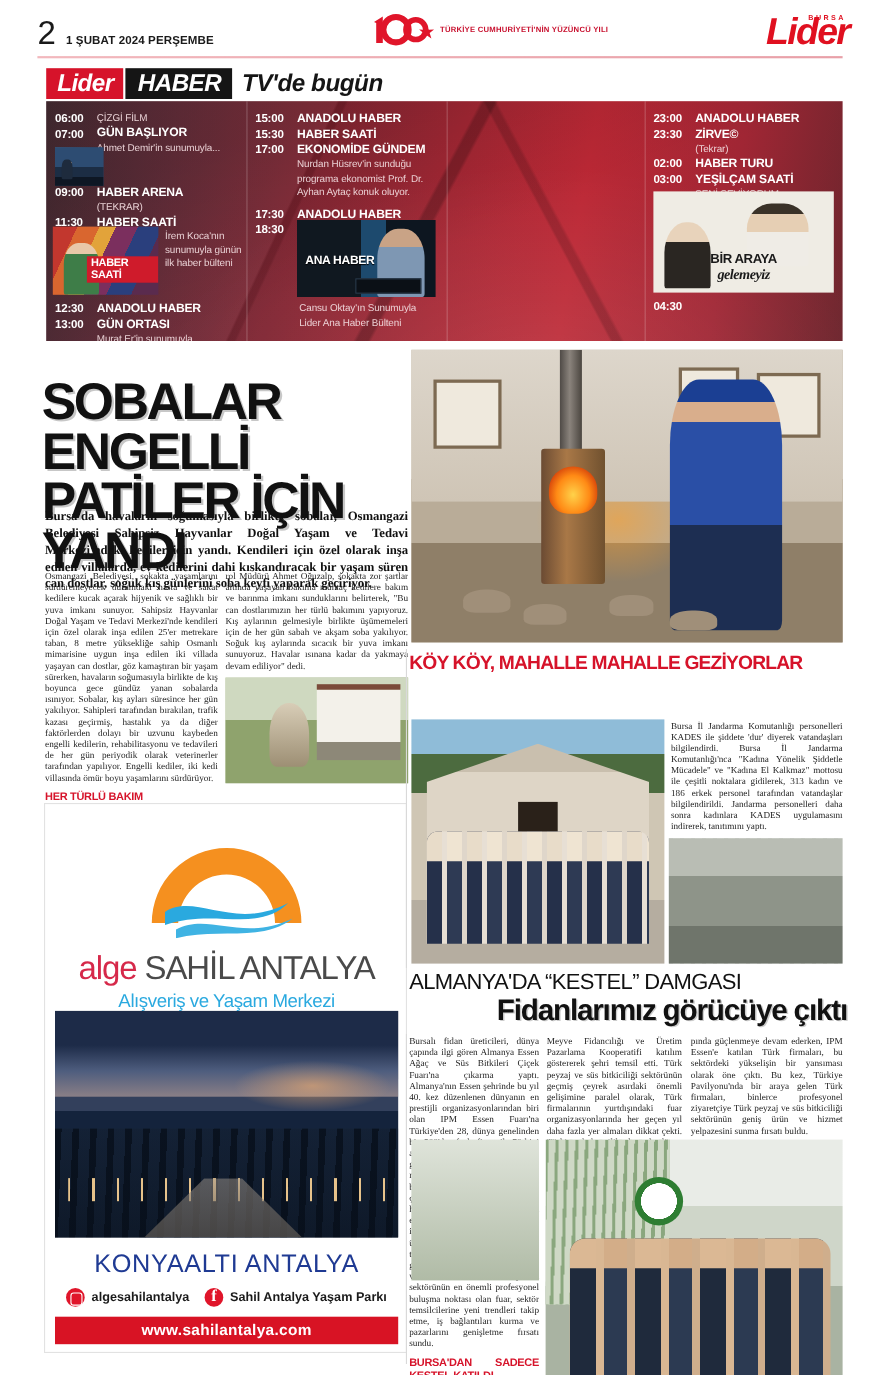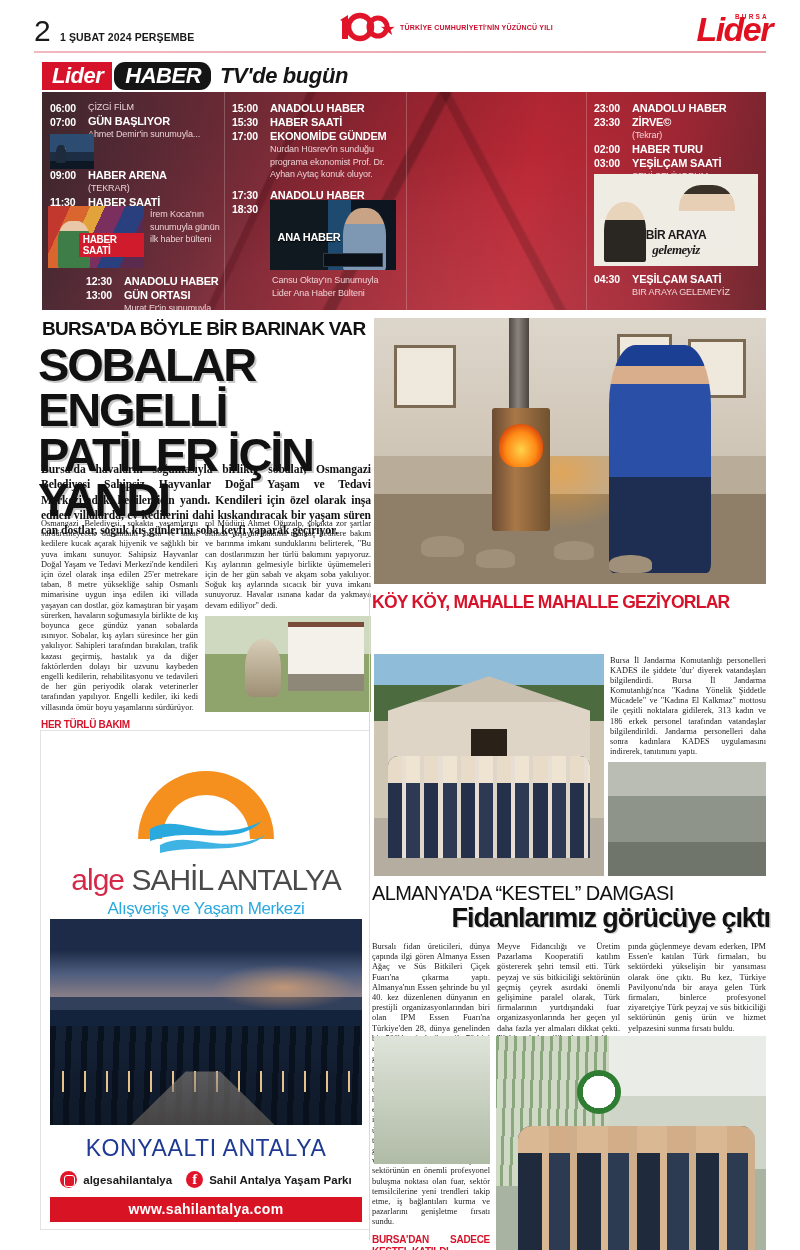--- a/index.html
+++ b/index.html
@@ -51,21 +51,21 @@
   
   .tv-head { position: absolute; left: 42px; top: 62px; display: flex; align-items: center; gap: 0; }
   .tv-lider {
     background: #d6132a; color: #fff; font-family: "Liberation Sans", sans-serif;
     font-weight: 700; font-style: italic; font-size: 22px; padding: 2px 9px 3px 10px;
     letter-spacing: -.5px; line-height: 1.05;
   }
   .tv-haber {
     background: #151515; color: #fff; font-family: "Liberation Sans", sans-serif;
     font-weight: 700; font-style: italic; font-size: 22px; padding: 2px 10px 3px 11px;
-    letter-spacing: -.5px; line-height: 1.05; margin-left: 2px; border-radius: 11px;
+    letter-spacing: -.5px; line-height: 1.05; margin-left: 2px;
   }
   .tv-bugun {
     color: #151515; font-family: "Liberation Sans", sans-serif; font-weight: 700;
     font-style: italic; font-size: 22px; margin-left: 9px; letter-spacing: -.4px;
   }
 
   .tv-grid {
     position: absolute; left: 42px; top: 92px; width: 724px; height: 218px;
     background:
       linear-gradient(115deg, rgba(255,255,255,.05) 0 32%, rgba(0,0,0,.10) 32.3% 33%, rgba(255,255,255,.02) 33.3% 100%),
@@ -485,21 +485,21 @@
         <div class="tv-body">
           <div class="tv-title">HABER SAATİ</div>
         </div>
       </div>
       <div class="thumb thumb-hs" style="left:6px; top:114px; width:96px; height:62px;">
         <div class="hs-person"></div>
         <div class="hs-label">HABER SAATİ</div>
       </div>
       <div class="tv-desc" style="position:absolute; left:108px; top:116px; width:70px;">İrem Koca'nın sunumuyla günün ilk haber bülteni</div>
 
-      <div class="tv-row" style="position:absolute; left:0; top:182px; width:182px;padding-left:36px;">
+      <div class="tv-row" style="position:absolute; left:0; top:182px; width:182px;">
         <div class="tv-time">
           <div>12:30</div>
           <div>13:00</div>
         </div>
         <div class="tv-body">
           <div class="tv-title">ANADOLU HABER</div>
           <div class="tv-title">GÜN ORTASI</div>
           <div class="tv-desc">Murat Er'in sunumuyla</div>
         </div>
       </div>
@@ -560,33 +560,32 @@
           <div class="tv-title">YEŞİLÇAM SAATİ</div>
           <div class="tv-sub">SENİ SEVİYORUM</div>
         </div>
       </div>
       <div class="thumb thumb-film" style="left:8px; top:82px; width:164px; height:92px;">
         <div class="f-woman"></div>
         <div class="f-man"></div>
         <div class="f-t1">BİR ARAYA</div>
         <div class="f-t2">gelemeyiz</div>
       </div>
-      <div class="tv-row" style="position:absolute; left:0; top:180px; width:200px;">
+      <div class="tv-row" style="position:absolute; left:0; top:180px; width:200px;flex-direction:column;">
         <div class="tv-time">
           <div>04:30</div>
         </div>
         <div class="tv-body">
           <div class="tv-title">YEŞİLÇAM SAATİ</div>
           <div class="tv-sub">BIR ARAYA GELEMEYİZ</div>
         </div>
       </div>
     </div>
   </div>
 
-  <div class="kicker1">BURSA'DA BÖYLE BİR BARINAK VAR</div>
   <div class="headline1">
     <div>SOBALAR ENGELLİ</div>
     <div>PATİLER İÇİN YANDI</div>
   </div>
   <div class="lede1">Bursa'da havaların soğumasıyla birlikte sobalar, Osmangazi Belediyesi Sahipsiz Hayvanlar Doğal Yaşam ve Tedavi Merkezi'ndeki kediler için yandı. Kendileri için özel olarak inşa edilen villalarda, ev kedilerini dahi kıskandıracak bir yaşam süren can dostlar, soğuk kış günlerini soba keyfi yaparak geçiriyor.</div>
 
   <div class="body-col c1a">
     <div>Osmangazi Belediyesi, sokakta yaşamlarını sürdüremeyecek durumdaki hasta ve sakat kedilere kucak açarak hijyenik ve sağlıklı bir yuva imkanı sunuyor. Sahipsiz Hayvanlar Doğal Yaşam ve Tedavi Merkezi'nde kendileri için özel olarak inşa edilen 25'er metrekare taban, 8 metre yüksekliğe sahip Osmanlı mimarisine uygun inşa edilen iki villada yaşayan can dostlar, göz kamaştıran bir yaşam sürerken, havaların soğumasıyla birlikte de kış boyunca gece gündüz yanan sobalarda ısınıyor. Sobalar, kış ayları süresince her gün yakılıyor. Sahipleri tarafından bırakılan, trafik kazası geçirmiş, hastalık ya da diğer faktörlerden dolayı bir uzvunu kaybeden engelli kedilerin, rehabilitasyonu ve tedavileri de her gün periyodik olarak veterinerler tarafından yapılıyor. Engelli kediler, iki kedi villasında ömür boyu yaşamlarını sürdürüyor.</div>
     <div class="subhead-red">HER TÜRLÜ BAKIM</div>
     <div>Osmangazi Belediyesi Çevre Koruma ve Kont-</div>

